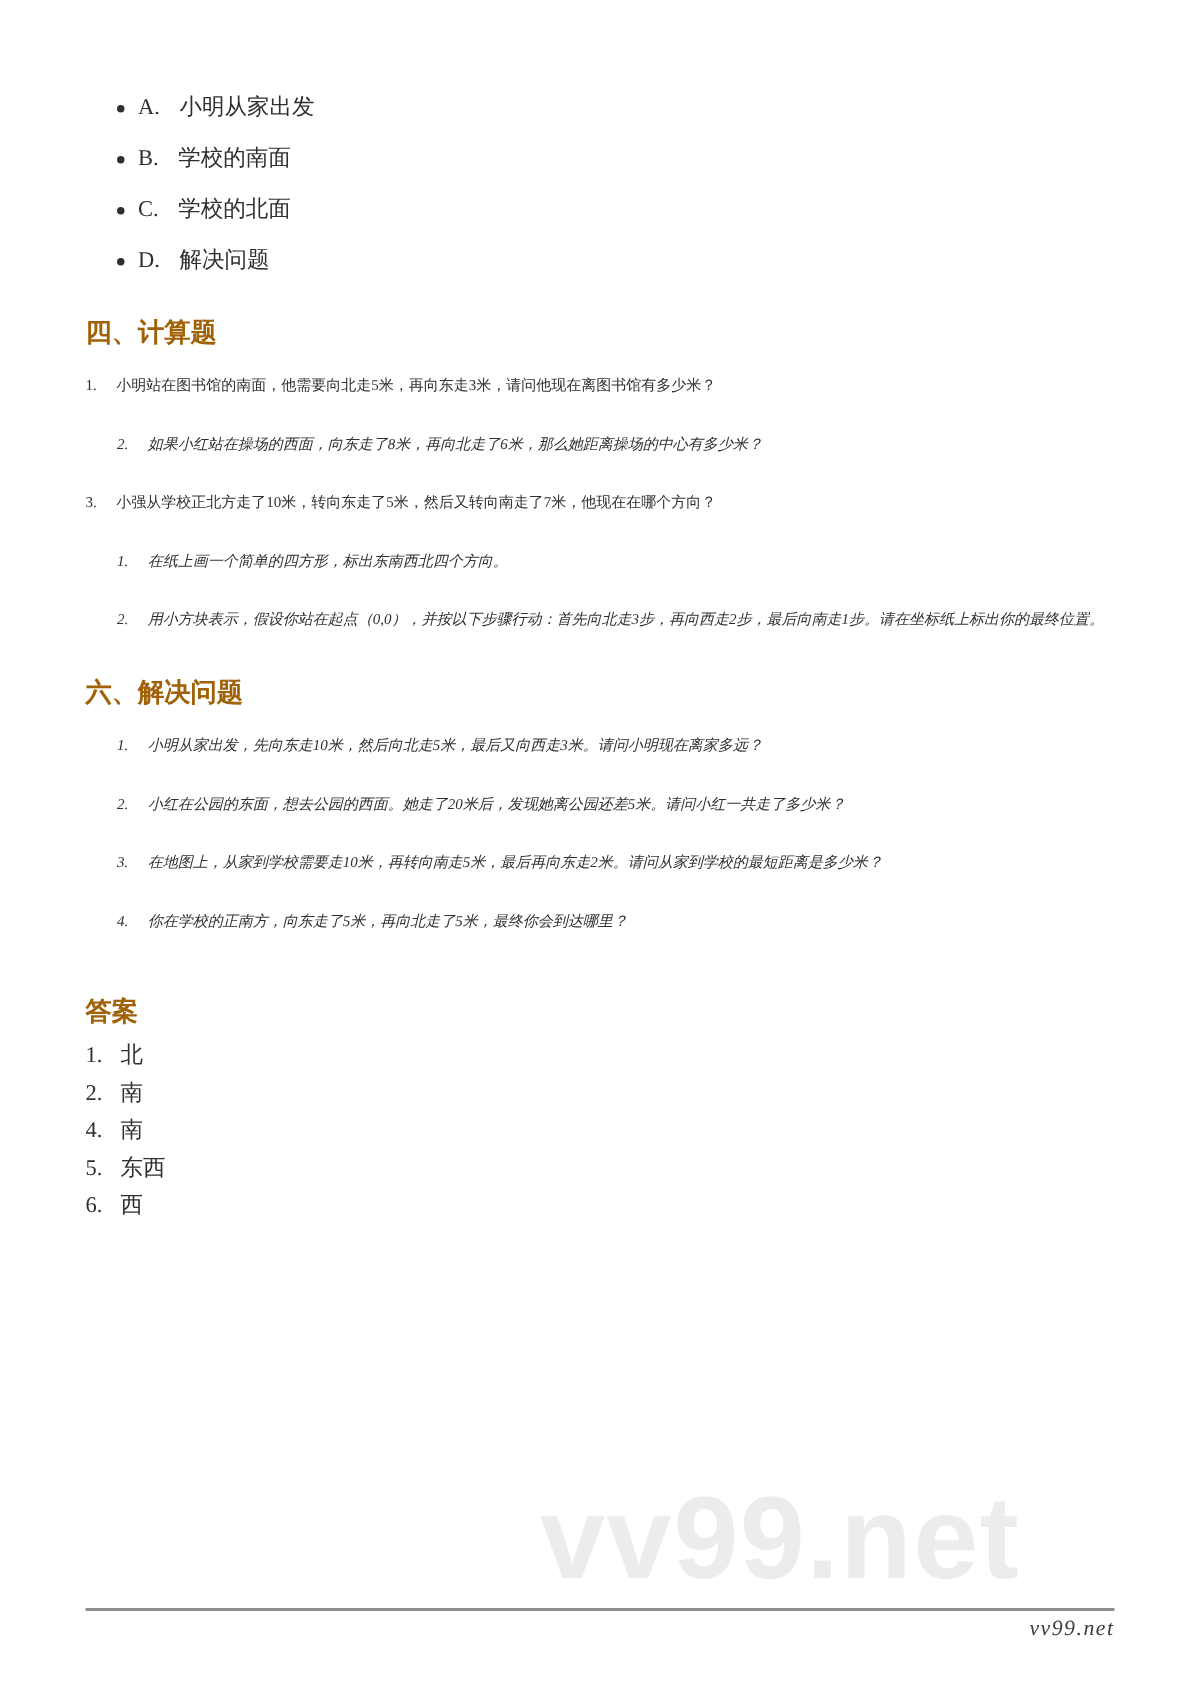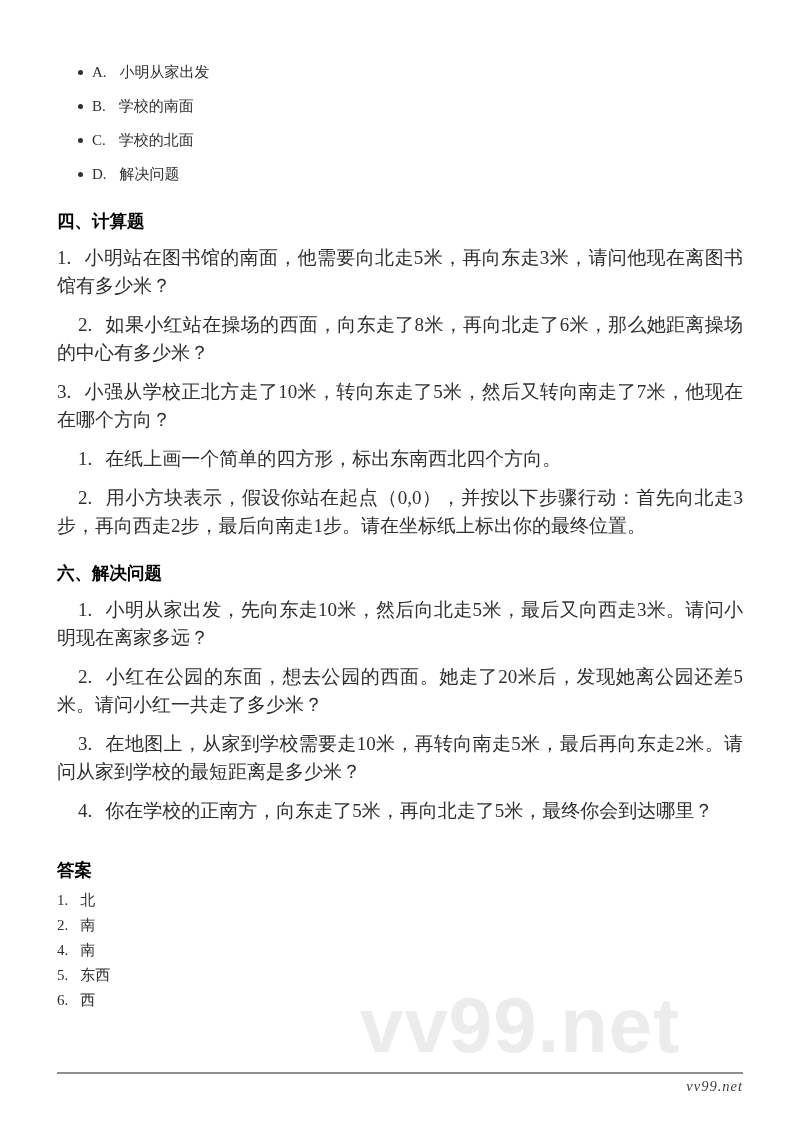--- a/index.html
+++ b/index.html
@@ -34,34 +34,34 @@
     border-radius: 50%;
     background: #2f2f2f;
     margin-right: 9px;
     flex: 0 0 auto;
   }
   .opt-label { margin-right: 13px; }
   
   h2.section {
     font-size: 17.5px;
     font-weight: bold;
-    color: #000000;
+    color: #a16207;
     line-height: 23px;
     margin: 22px 0 6px 0;
   }
   h2.answers-title { margin-top: 34px; }
   
   p.q {
-    font-size: 19px;
+    font-size: 10px;
     line-height: 28px;
     margin: 11px 0;
     text-align: justify;
     color: #2f2f2f;
   }
-  p.q.indent { text-indent: 21px; }
+  p.q.indent { text-indent: 21px; font-style: italic; }
   .qnum { margin-right: 13px; }
   
   .answers { }
   .ans {
     font-size: 15px;
     line-height: 25px;
     color: #2f2f2f;
   }
   .anum { margin-right: 12px; }
   

